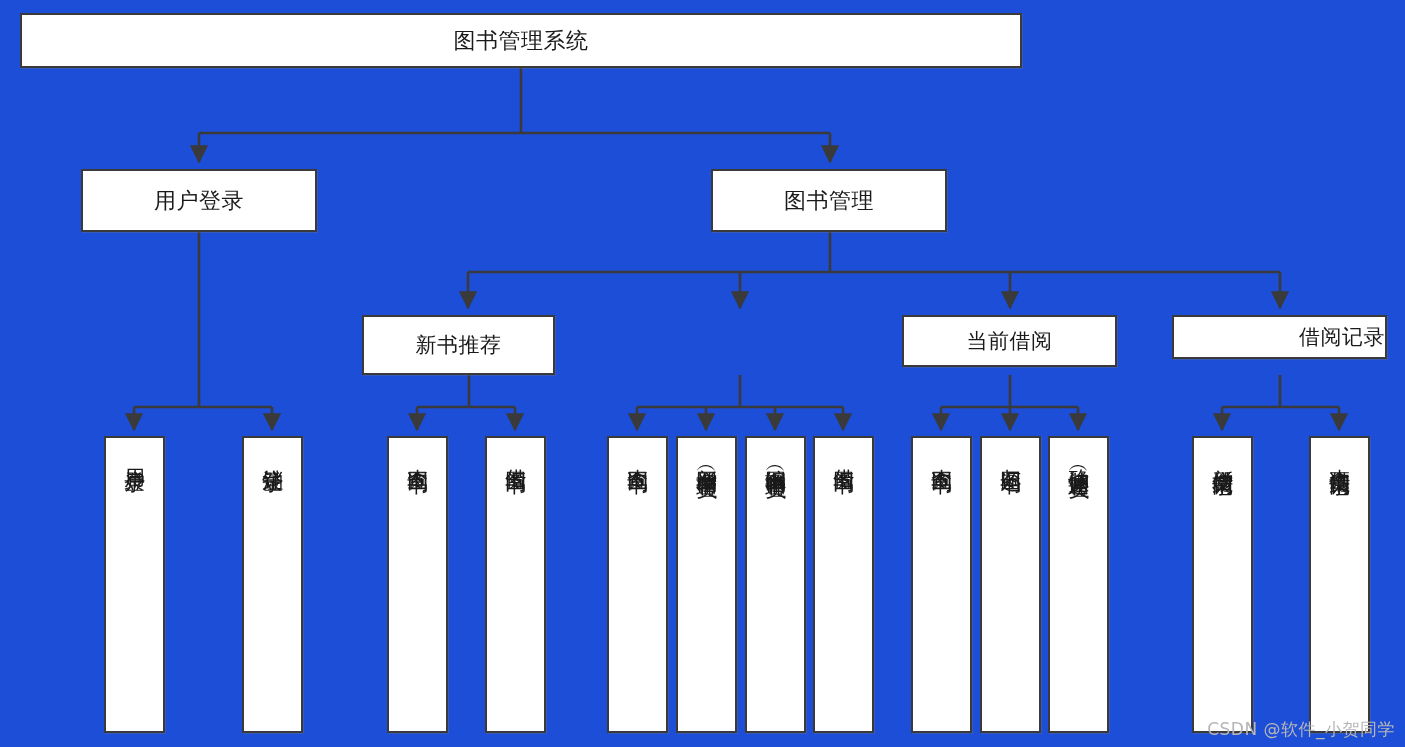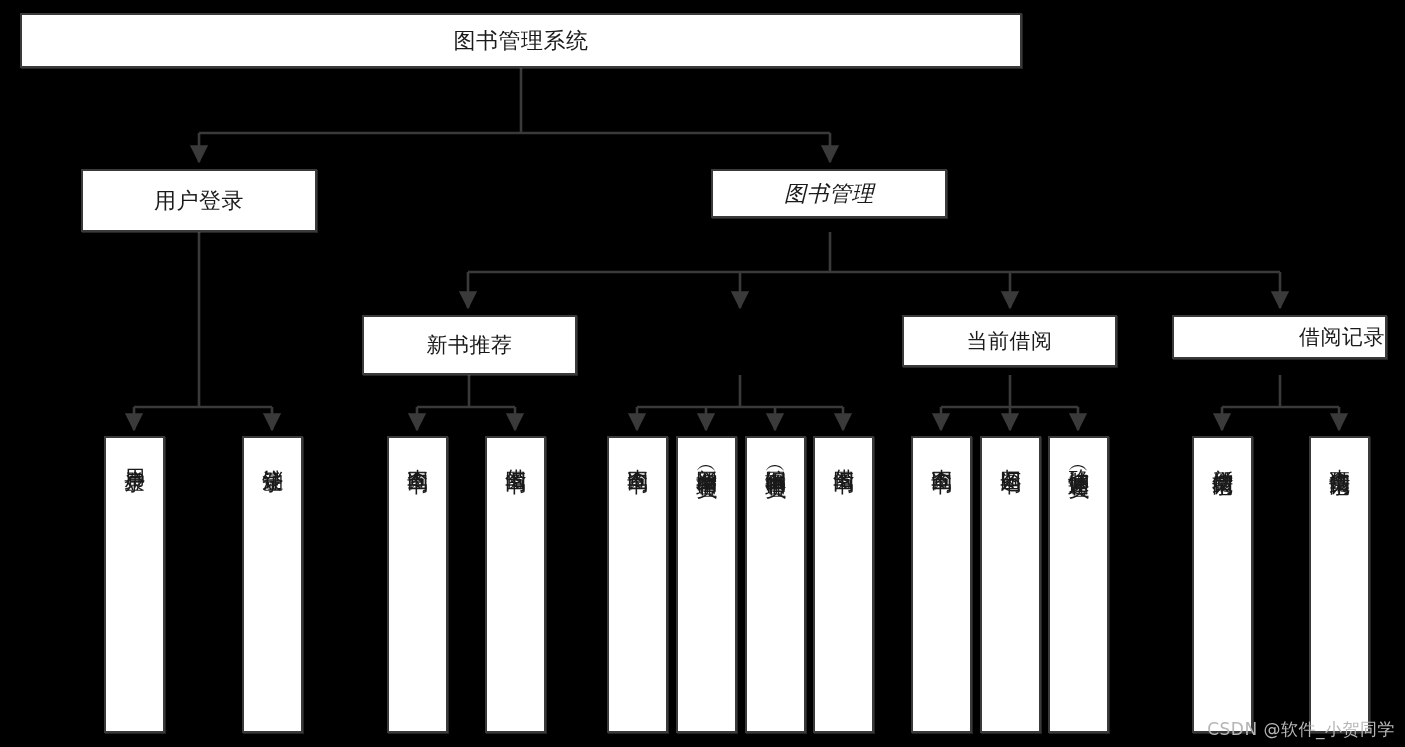--- a/index.html
+++ b/index.html
@@ -8,21 +8,21 @@
     padding: 0;
     background: #ffffff;
   }
   body {
     font-family: "DejaVu Sans", "Liberation Sans", sans-serif;
   }
   #canvas {
     position: relative;
     width: 1405px;
     height: 747px;
-    background: #000000;
+    background: #1d4ed8;
     overflow: hidden;
   }
   #connectors {
     position: absolute;
     left: 0;
     top: 0;
     width: 1405px;
     height: 747px;
     pointer-events: none;
   }
@@ -129,25 +129,25 @@
     </g>
   </svg>
 
   <div class="node root" style="left:20px; top:13px; width:1002px; height:55px;">
     <span class="label">图书管理系统</span>
   </div>
 
   <div class="node level2" style="left:81px; top:169px; width:236px; height:63px;">
     <span class="label">用户登录</span>
   </div>
-  <div class="node level2" style="left:711px; top:169px; width:236px; height:49px;font-style:italic;">
+  <div class="node level2" style="left:711px; top:169px; width:236px; height:63px;">
     <span class="label">图书管理</span>
   </div>
 
-  <div class="node level3" style="left:362px; top:315px; width:215px; height:60px;">
+  <div class="node level3" style="left:362px; top:315px; width:193px; height:60px;">
     <span class="label">新书推荐</span>
   </div>
   <div class="node level3" style="left:902px; top:315px; width:215px; height:52px;">
     <span class="label">当前借阅</span>
   </div>
   <div class="node level3" style="left:1172px; top:315px; width:215px; height:44px;justify-content:flex-end;">
     <span class="label">借阅记录</span>
   </div>
 
   <div class="node vertical" style="left:104px; top:436px; width:61px; height:297px;">

